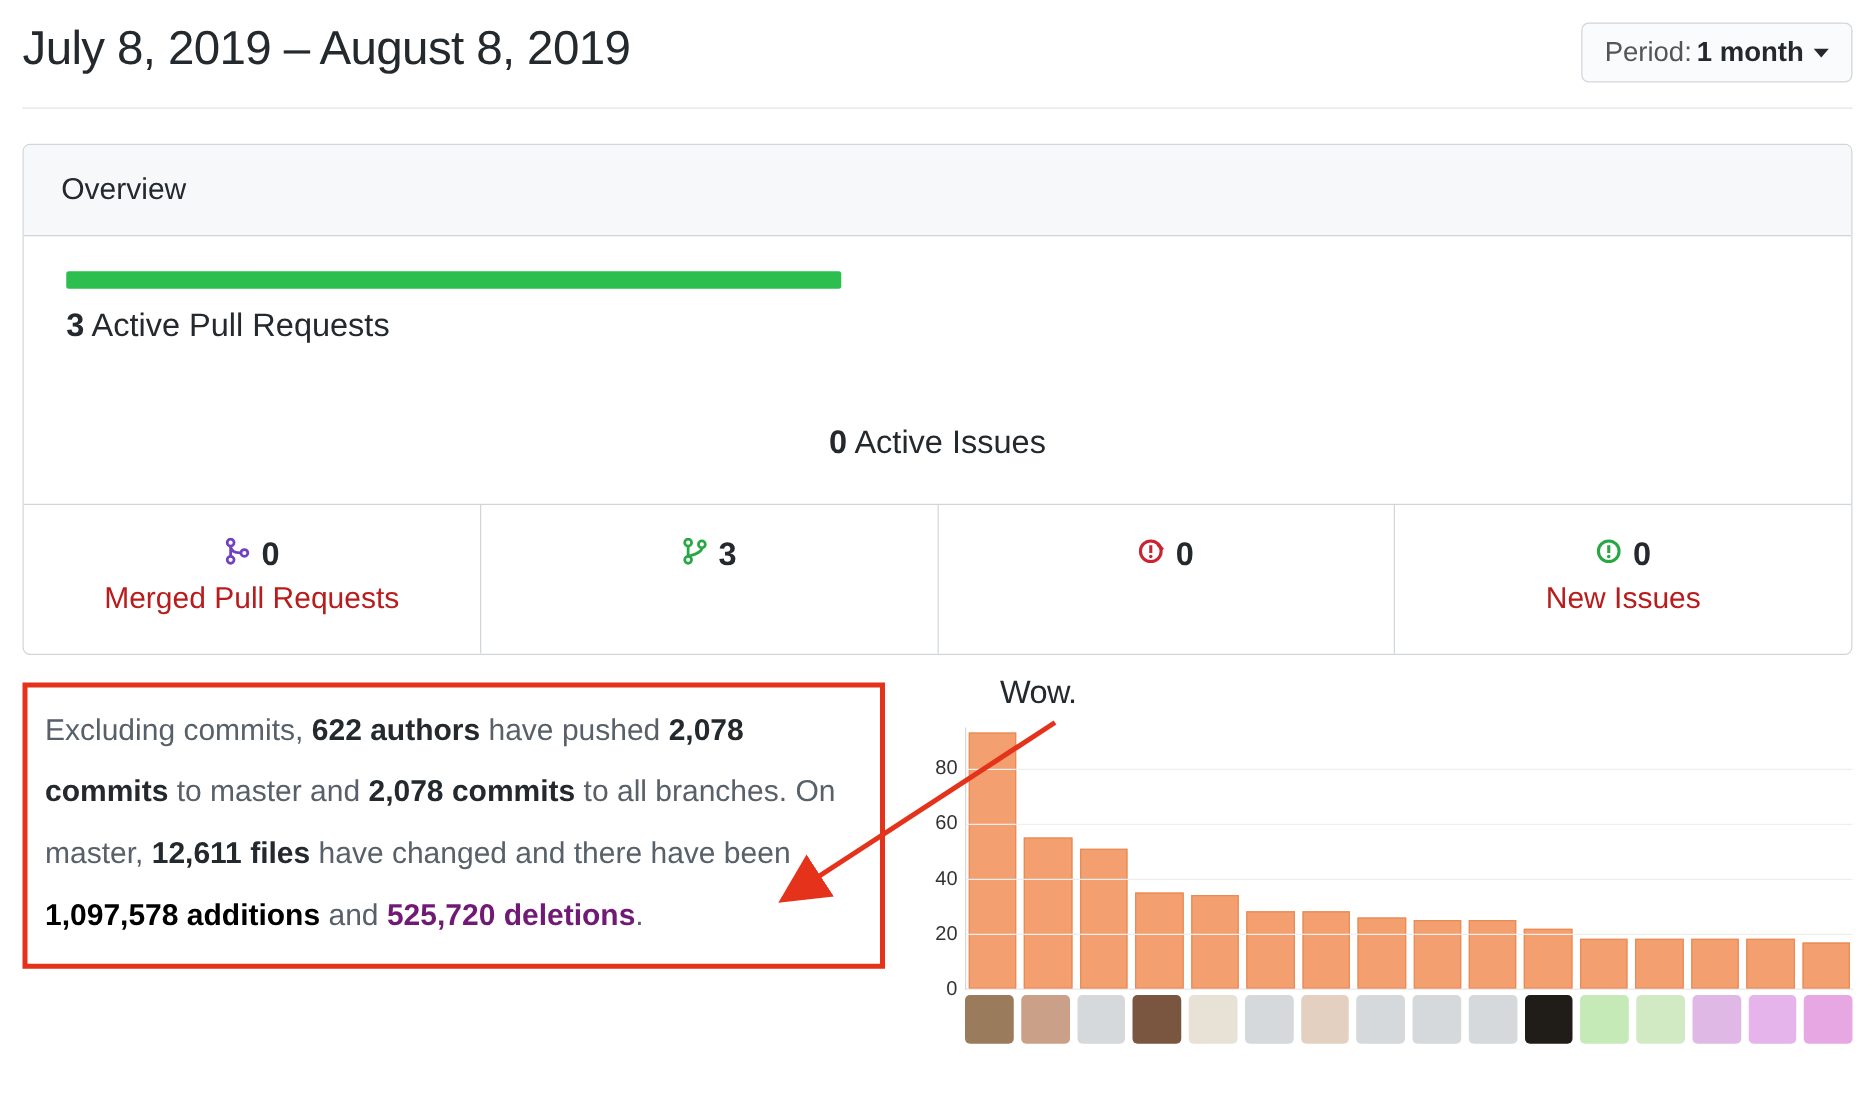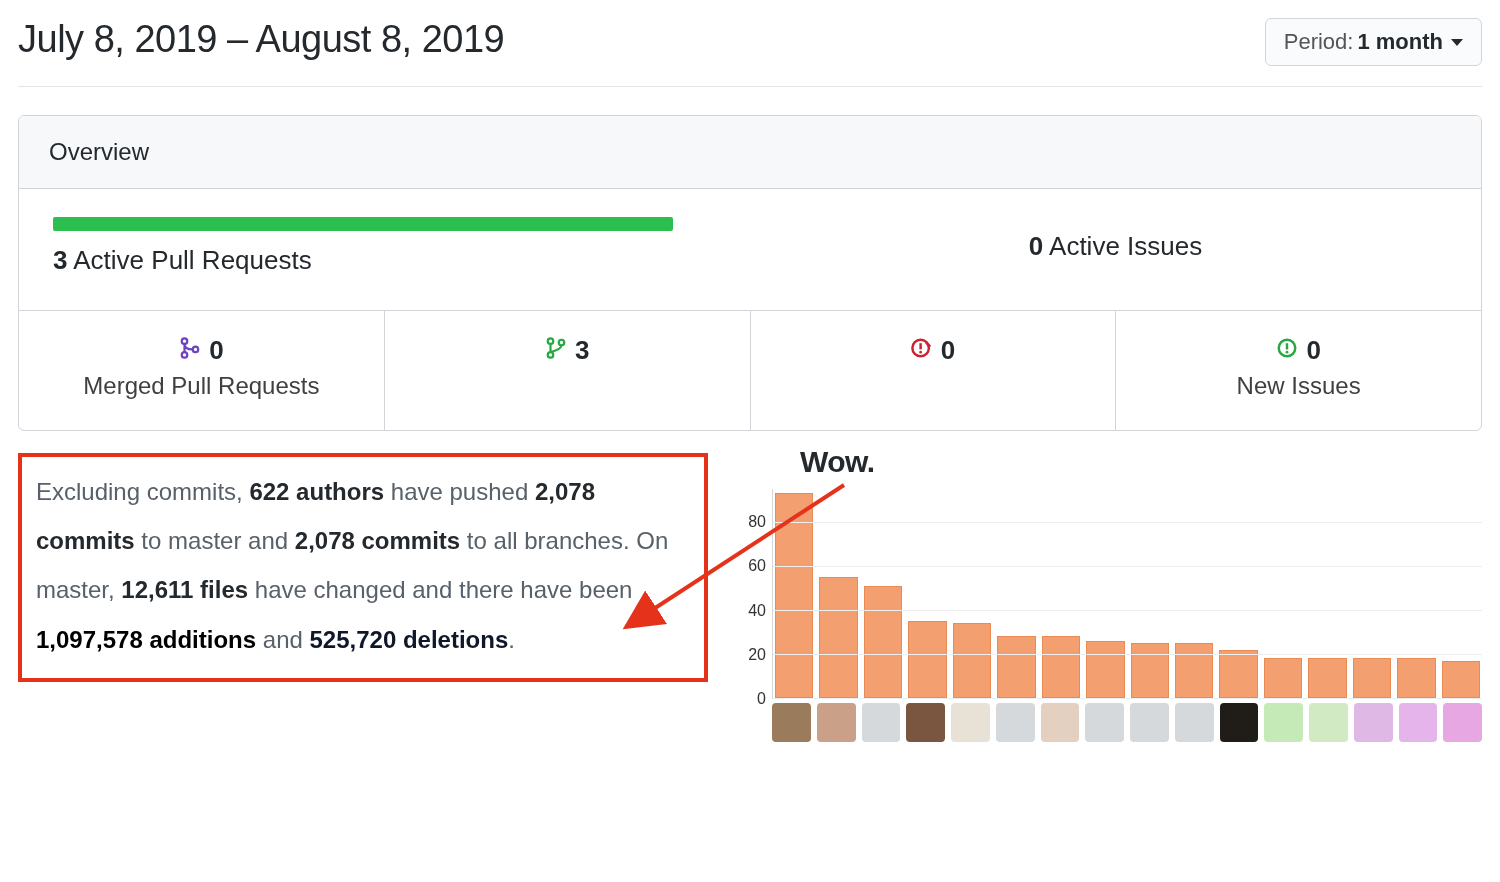--- a/index.html
+++ b/index.html
@@ -57,20 +57,21 @@
   .card-header {
     background: #f6f8fa;
     border-bottom: 1px solid #d1d5da;
     padding: 22px 30px;
     font-size: 24px;
     font-weight: 400;
   }
   .activity-row {
     display: flex;
     border-bottom: 1px solid #d1d5da;
+    flex-direction: column;
   }
   .activity-half {
     flex: 1;
     padding: 28px 34px 34px 34px;
   }
   .progress-track {
     height: 14px;
     width: 620px;
     background: #2cbe4e;
     border-radius: 2px;
@@ -97,53 +98,53 @@
   .stat-cell:last-child { border-right: none; }
   .stat-top {
     display: flex;
     align-items: center;
     justify-content: center;
     gap: 8px;
     font-size: 26px;
     font-weight: 700;
     margin-bottom: 6px;
   }
-  .stat-label { font-size: 24px; color: #404040; }
+  .stat-label { font-size: 24px; color: #b91c1c; }
   .icon { width: 22px; height: 22px; display:inline-block; }
 
   .lower {
     display: flex;
     margin-top: 22px;
     gap: 20px;
     align-items: flex-start;
     position: relative;
   }
   .summary-box {
     width: 690px;
     border: 4px solid #e4321b;
     padding: 10px 14px 14px 14px;
     font-size: 24px;
     line-height: 2.05;
     color: #586069;
   }
   .summary-box b { color:#24292e; font-weight:700; }
   .add { color:#000000; font-weight:700; }
-  .del { color:#0f172a; font-weight:700; }
+  .del { color:#701a75; font-weight:700; }
 
   .chart-wrap {
     position: relative;
     flex: 1;
     padding-top: 36px;
   }
   .wow {
     position: absolute;
     top: -8px;
     left: 72px;
-    font-size: 30px;
-    font-weight: 700;
+    font-size: 26px;
+    font-weight: 400;
     letter-spacing: -0.5px;
   }
   .arrow-svg {
     position: absolute;
     top: 26px;
     left: -122px;
     width: 260px;
     height: 180px;
     pointer-events: none;
     z-index: 5;

